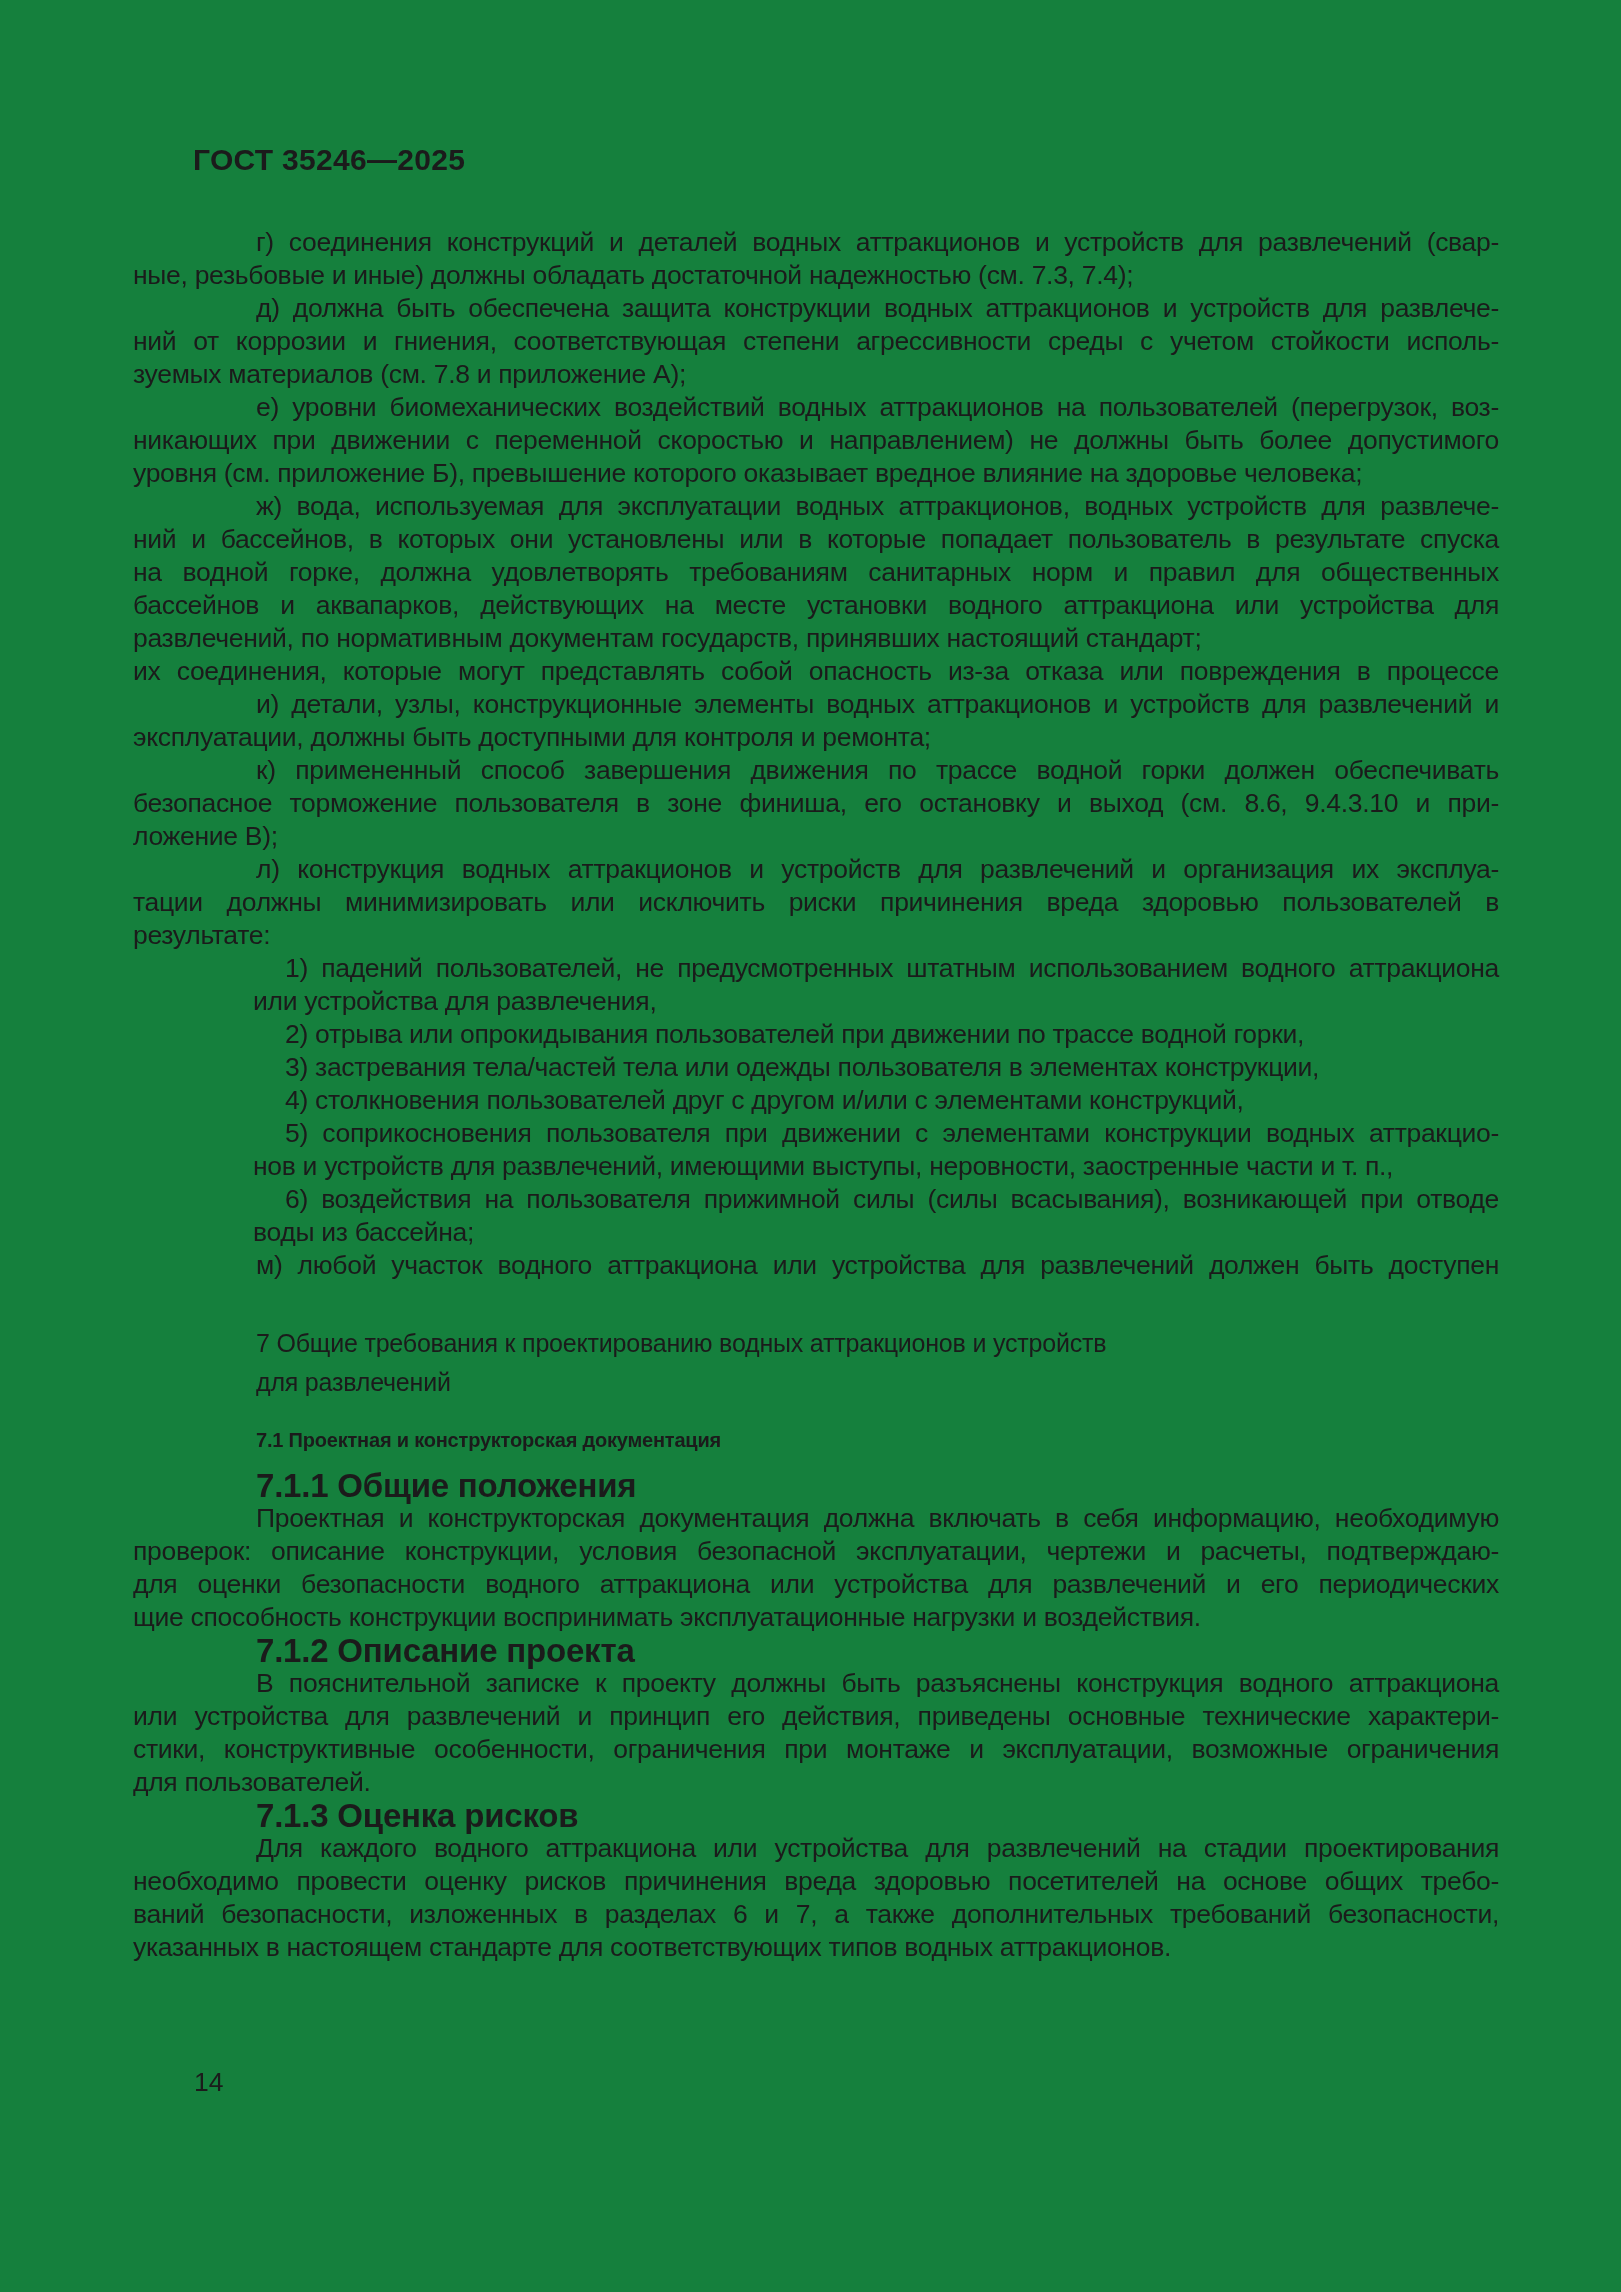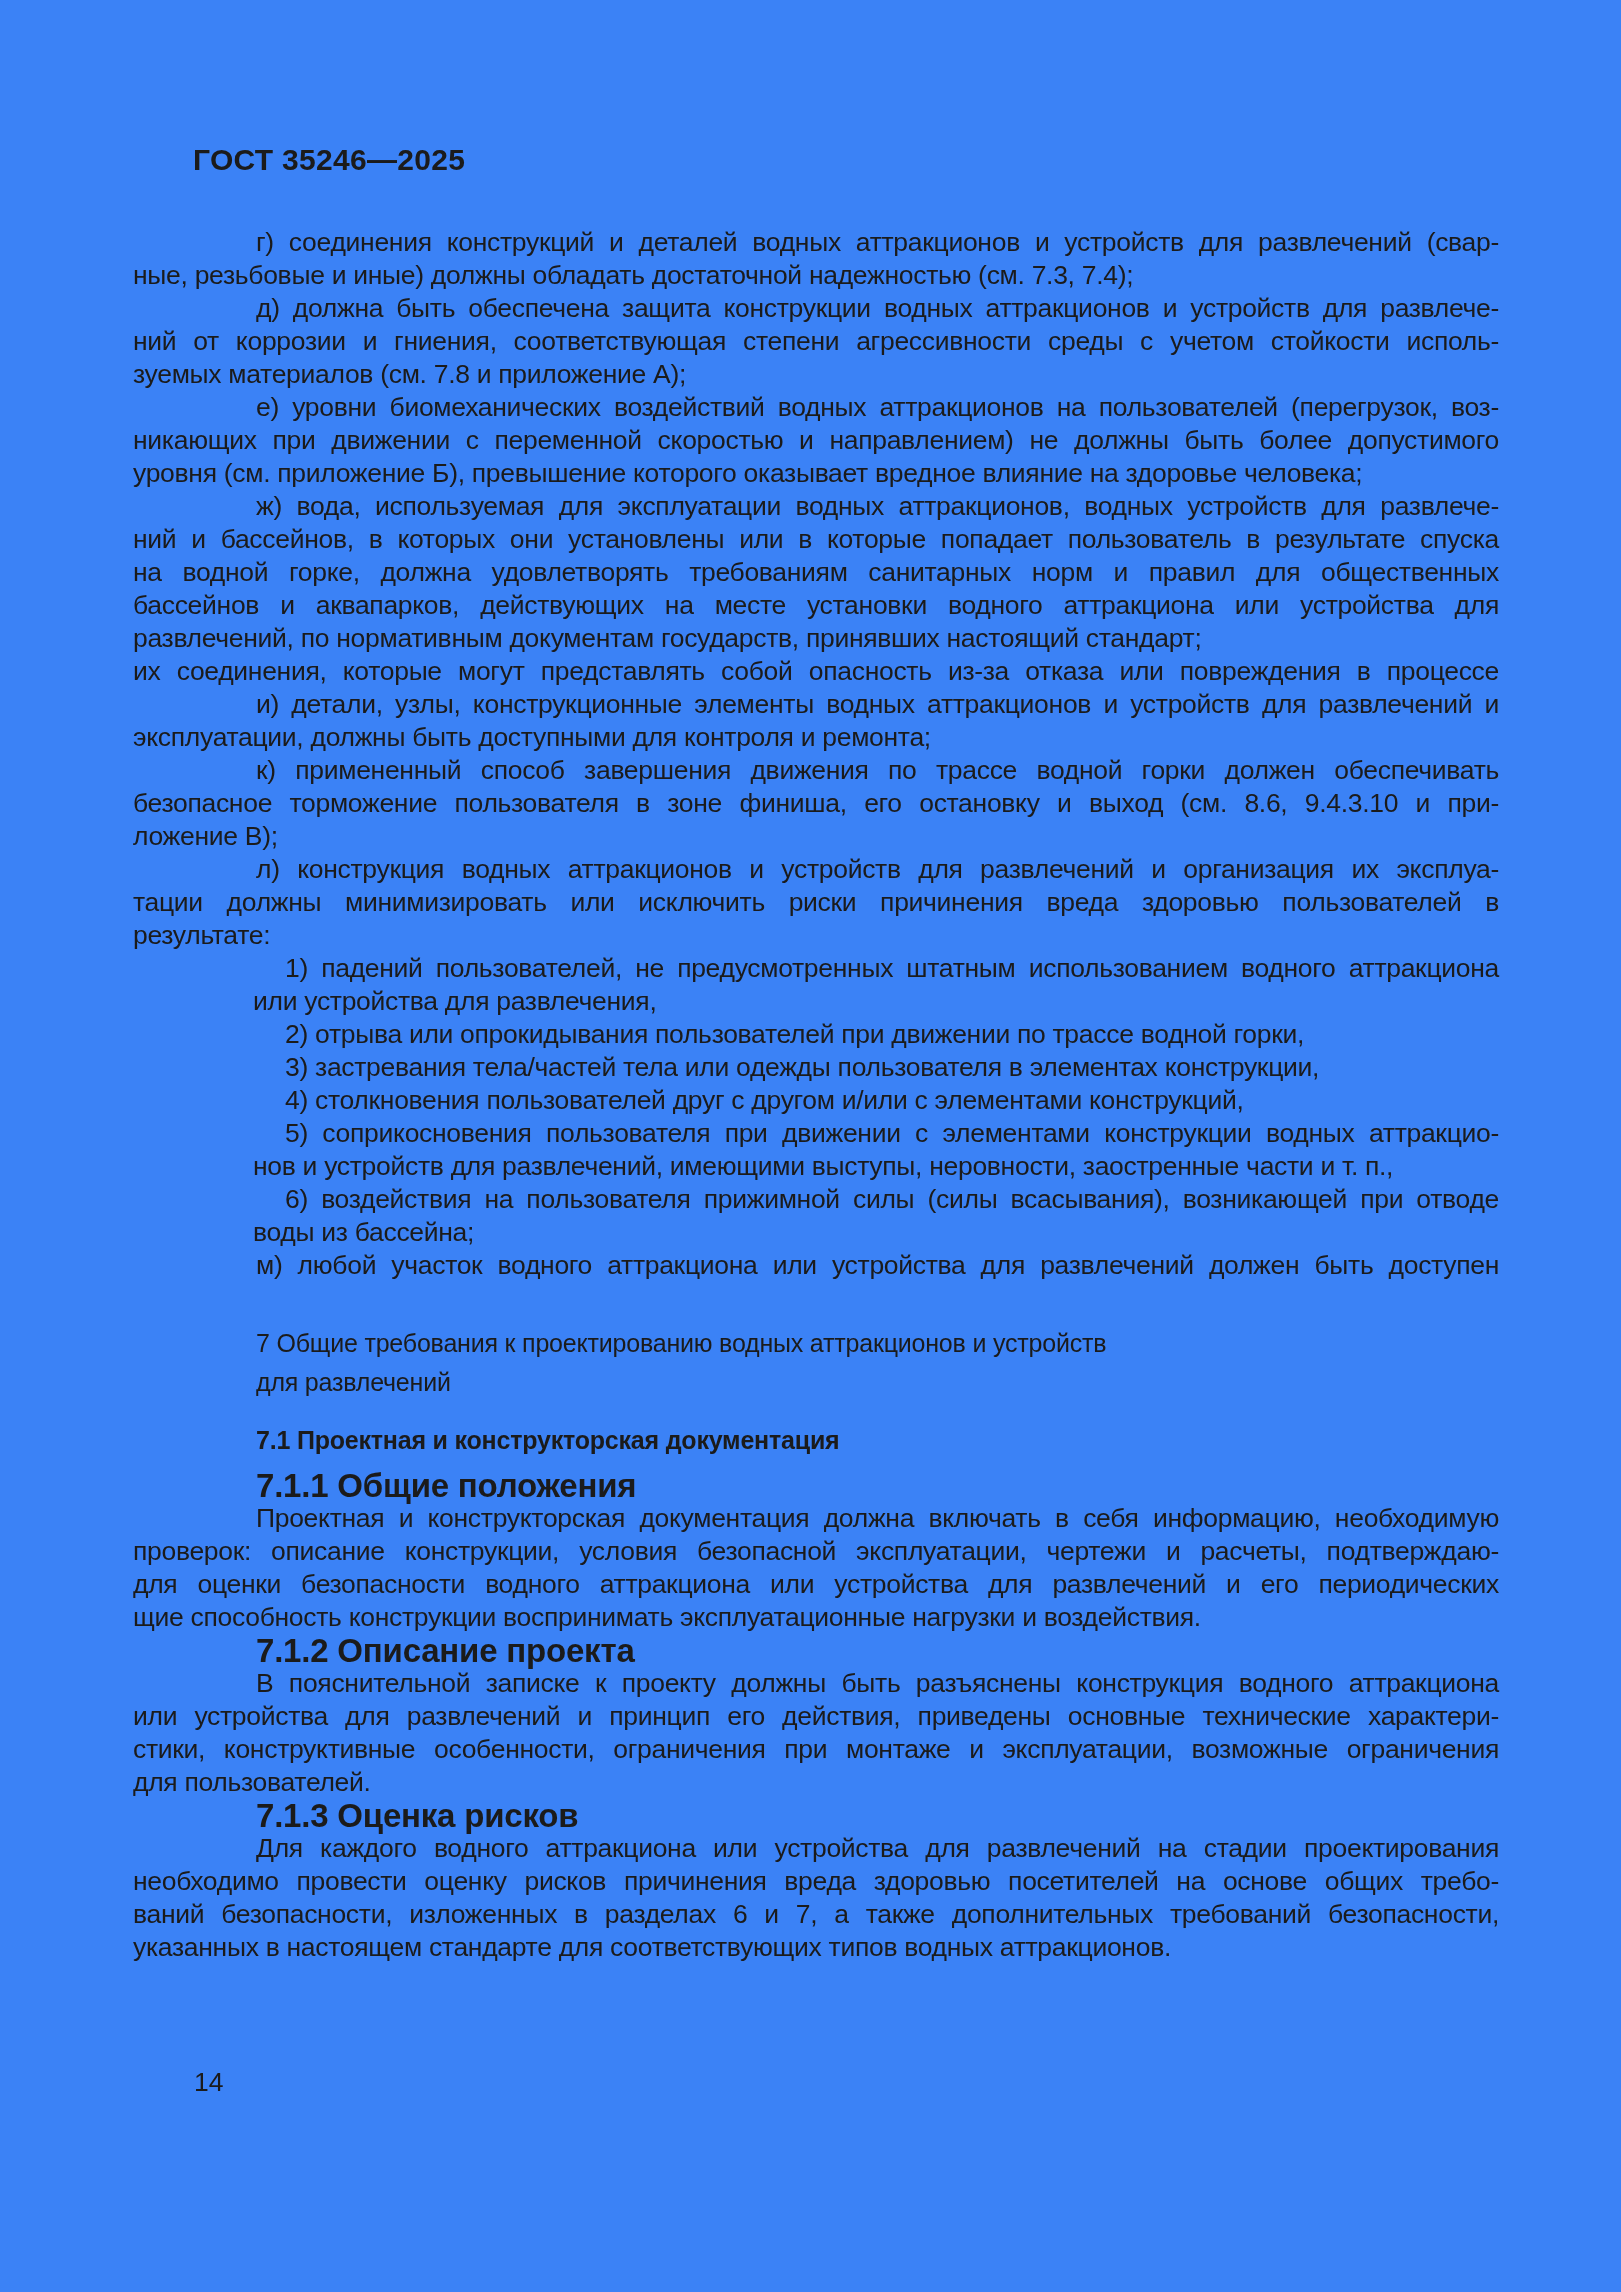--- a/index.html
+++ b/index.html
@@ -1,30 +1,30 @@
 <!DOCTYPE html>
 <html><head>
 <meta charset="utf-8">
 <style>
   html,body{margin:0;padding:0;background:#ffffff;}
-  .page{position:relative;width:1621px;height:2293px;background:#3b82f6;
+  .page{position:relative;width:1621px;height:2293px;background:#15803d;
         font-family:"Liberation Sans",sans-serif;color:#1b1b1b;overflow:hidden;}
   .running-header{position:absolute;left:193px;top:143px;font-size:30px;
         font-weight:700;line-height:33px;letter-spacing:0.3px;}
   .content{position:absolute;left:133px;top:226px;width:1366px;}
   .body-text{font-size:26.5px;line-height:33px;letter-spacing:-0.3px;}
   .line{display:block;text-align:justify;text-align-last:justify;}
   .line.last{text-align-last:left;}
   .para .line.first{padding-left:123px;}
   .sub{margin-left:120px;}
   .sub .line.first{padding-left:32px;}
   .sec-heading{margin:42px 0 0 123px;font-size:25px;line-height:39px;font-weight:400;
         letter-spacing:-0.2px;}
   .sec-heading .hline{display:block;}
-  .h2-heading{margin:21.6px 0 0 0;font-size:25px;line-height:33px;font-weight:700;
+  .h2-heading{margin:21.6px 0 0 0;font-size:20px;line-height:33px;font-weight:700;
         padding-left:123px;letter-spacing:-0.2px;}
   .h3-heading{font-size:33px;line-height:33px;font-weight:700;padding-left:123px;
         letter-spacing:-0.2px;}
   .blk-first > .h3-heading{margin-top:12.7px;}
   .page-number{position:absolute;left:194px;top:2066px;font-size:26.5px;line-height:32px;}
 </style>
 </head>
 <body>
 
 <div class="page">

